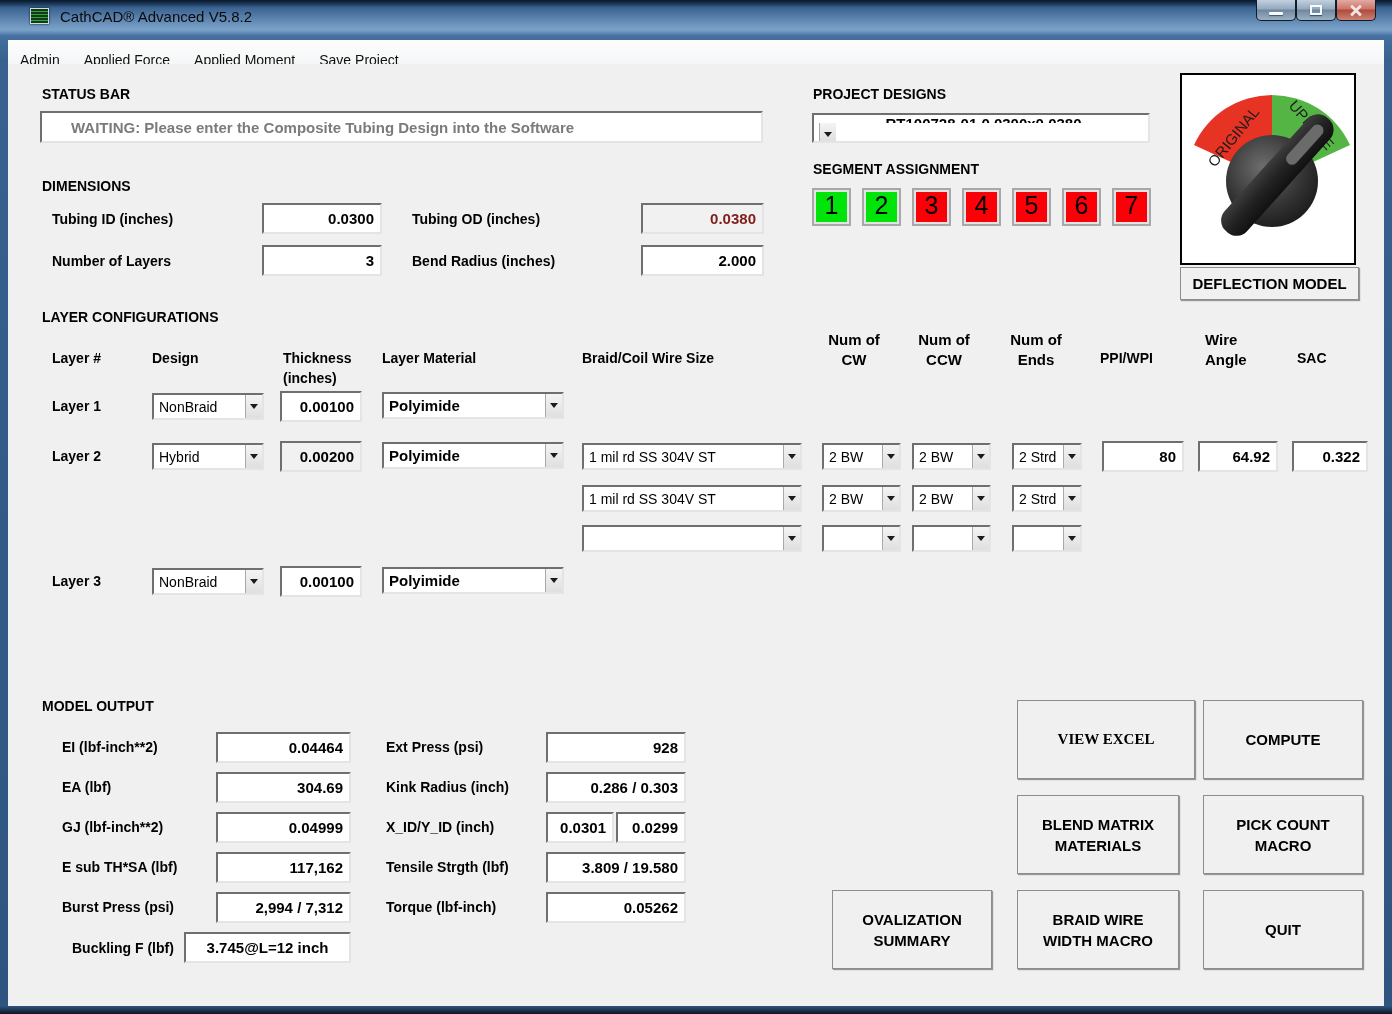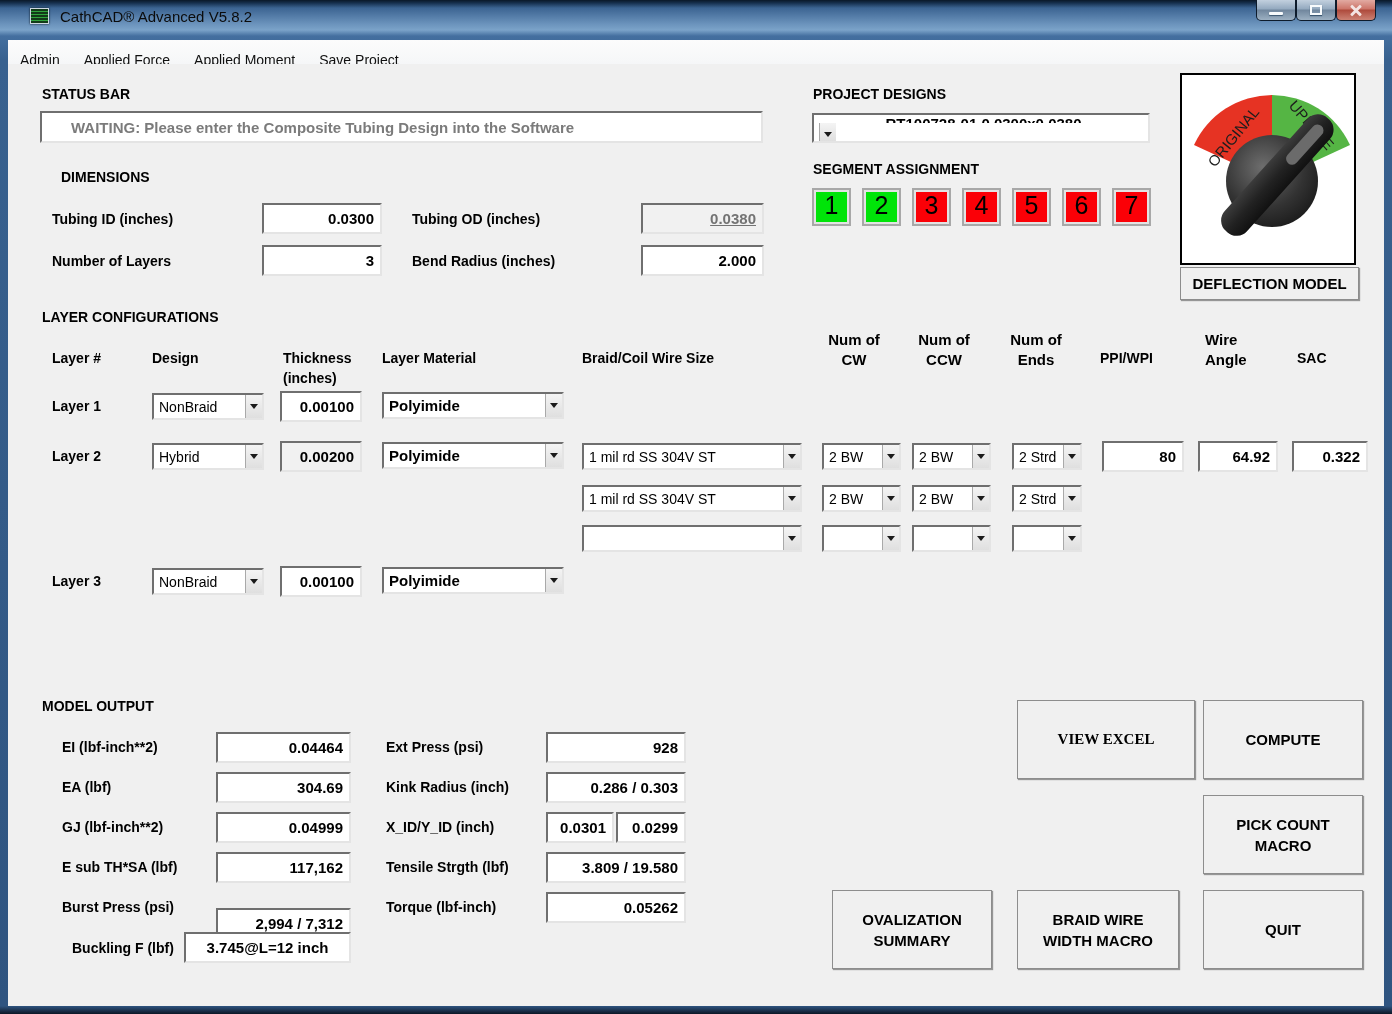--- a/index.html
+++ b/index.html
@@ -34,21 +34,21 @@
   .client { position:absolute; left:8px; top:64px; width:1376px; height:942px; background:#f0f0f0; }
   
   .lbl { position:absolute; font-weight:bold; font-size:14px; color:#000; white-space:nowrap; }
   .lbl2 { position:absolute; font-weight:bold; font-size:15px; color:#000; line-height:20px; text-align:center; }
   .field { position:absolute; height:31px; background:#fff; border:2px solid;
     border-color:#6f6f6f #e4e4e4 #e4e4e4 #6f6f6f; display:flex; align-items:center;
     justify-content:flex-end; padding:0 6px; font-weight:bold; font-size:15px; color:#000; white-space:nowrap; }
   .field.left { justify-content:flex-start; }
   .field.center { justify-content:center; padding:0 2px; }
   .field.dis { background:#f1f1f1; }
-  .field.gray { color:#737373;text-decoration:underline; }
+  .field.gray { color:#7f1d1d; }
   .dd { position:absolute; height:27px; background:#fff; border:2px solid;
     border-color:#6f6f6f #e4e4e4 #e4e4e4 #6f6f6f; display:flex; align-items:center; padding-left:5px;
     font-size:14px; color:#000; cursor:default; }
   .dd .txt { flex:1; overflow:hidden; white-space:nowrap; }
   .dd .btn { width:17px; align-self:stretch; background:linear-gradient(180deg,#f4f4f4,#dfdfdf);
     border-left:1px solid #a9a9a9; display:flex; align-items:flex-start; justify-content:center; }
   .dd .arrow { width:0; height:0; border:4px solid transparent; border-top:5px solid #1a1a1a; margin-top:9px; }
   .dd.bold .txt { font-weight:bold; font-size:15px; }
   .bigbtn { position:absolute; background:#f0f0f0; border:1px solid #8d8d8d;
     box-shadow:1px 1px 1px rgba(40,40,40,.45); font-family:inherit; font-weight:bold; font-size:15px;
@@ -128,21 +128,21 @@
             <stop offset="100%" stop-color="#111"></stop>
         </linearGradient>
       </defs>
       <circle cx="90" cy="106" r="46" fill="url(#knobg)"></circle>
       <rect x="75" y="22" width="30" height="152" rx="14" transform="rotate(42 90 106)" fill="url(#handg)"></rect>
       <rect x="84" y="32" width="12" height="50" rx="6" transform="rotate(42 90 106)" fill="#6b6b6b"></rect>
     </svg>
   </div>
   <button class="bigbtn" style="left:1172px;top:203px;width:179px;height:33px;padding:0;">DEFLECTION MODEL</button>
 
-  <div class="lbl" style="left:34px;top:105px;margin-left:19px;">DIMENSIONS</div>
+  <div class="lbl" style="left:34px;top:114px;">DIMENSIONS</div>
   <div class="lbl" style="left:44px;top:147px;">Tubing ID (inches)</div>
   <div class="field" style="left:254px;top:139px;width:120px;">0.0300</div>
   <div class="lbl" style="left:404px;top:147px;">Tubing OD (inches)</div>
   <div class="field dis gray" style="left:633px;top:139px;width:123px;">0.0380</div>
   <div class="lbl" style="left:44px;top:189px;">Number of Layers</div>
   <div class="field" style="left:254px;top:181px;width:120px;">3</div>
   <div class="lbl" style="left:404px;top:189px;">Bend Radius (inches)</div>
   <div class="field" style="left:633px;top:181px;width:123px;">2.000</div>
 
   <div class="lbl" style="left:34px;top:245px;">LAYER CONFIGURATIONS</div>
@@ -285,36 +285,37 @@
 
   <div class="lbl" style="left:54px;top:675px;">EI (lbf-inch**2)</div>
   <div class="field" style="left:208px;top:668px;width:135px;">0.04464</div>
   <div class="lbl" style="left:54px;top:715px;">EA (lbf)</div>
   <div class="field" style="left:208px;top:708px;width:135px;">304.69</div>
   <div class="lbl" style="left:54px;top:755px;">GJ (lbf-inch**2)</div>
   <div class="field" style="left:208px;top:748px;width:135px;">0.04999</div>
   <div class="lbl" style="left:54px;top:795px;">E sub TH*SA (lbf)</div>
   <div class="field" style="left:208px;top:788px;width:135px;">117,162</div>
   <div class="lbl" style="left:54px;top:835px;">Burst Press (psi)</div>
-  <div class="field" style="left:208px;top:828px;width:135px;margin-top:16px;">2,994 / 7,312</div>
+  <div class="field" style="left:208px;top:828px;width:135px;">2,994 / 7,312</div>
   <div class="lbl" style="left:64px;top:876px;">Buckling F (lbf)</div>
   <div class="field center" style="left:176px;top:868px;width:167px;">3.745@L=12 inch</div>
 
   <div class="lbl" style="left:378px;top:675px;">Ext Press (psi)</div>
   <div class="field" style="left:538px;top:668px;width:140px;">928</div>
   <div class="lbl" style="left:378px;top:715px;">Kink Radius (inch)</div>
   <div class="field" style="left:538px;top:708px;width:140px;">0.286 / 0.303</div>
   <div class="lbl" style="left:378px;top:755px;">X_ID/Y_ID (inch)</div>
   <div class="field" style="left:538px;top:748px;width:68px;">0.0301</div>
   <div class="field" style="left:608px;top:748px;width:70px;padding-left:38px;">0.0299</div>
   <div class="lbl" style="left:378px;top:795px;">Tensile Strgth (lbf)</div>
   <div class="field" style="left:538px;top:788px;width:140px;">3.809 / 19.580</div>
   <div class="lbl" style="left:378px;top:835px;">Torque (lbf-inch)</div>
   <div class="field" style="left:538px;top:828px;width:140px;">0.05262</div>
 
   <button class="bigbtn" style="left:1009px;top:636px;width:178px;height:79px;font-family:Liberation Serif, serif;">VIEW EXCEL</button>
   <button class="bigbtn" style="left:1195px;top:636px;width:160px;height:79px;">COMPUTE</button>
+  <button class="bigbtn" style="left:1009px;top:731px;width:162px;height:79px;">BLEND MATRIX MATERIALS</button>
   <button class="bigbtn" style="left:1195px;top:731px;width:160px;height:79px;">PICK COUNT MACRO</button>
   <button class="bigbtn" style="left:824px;top:826px;width:160px;height:79px;">OVALIZATION SUMMARY</button>
   <button class="bigbtn" style="left:1009px;top:826px;width:162px;height:79px;">BRAID WIRE WIDTH MACRO</button>
   <button class="bigbtn" style="left:1195px;top:826px;width:160px;height:79px;">QUIT</button>
 
 </div>
 
 </body></html>

